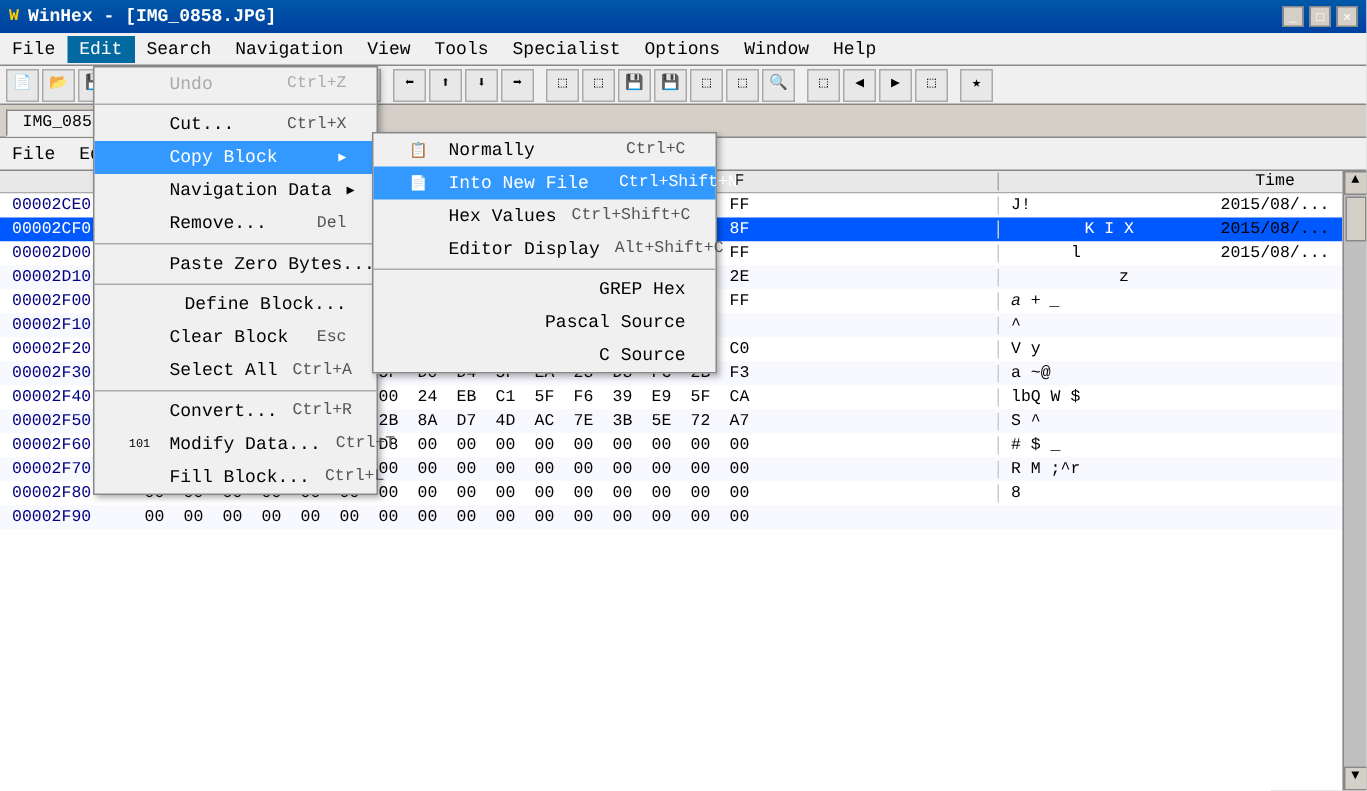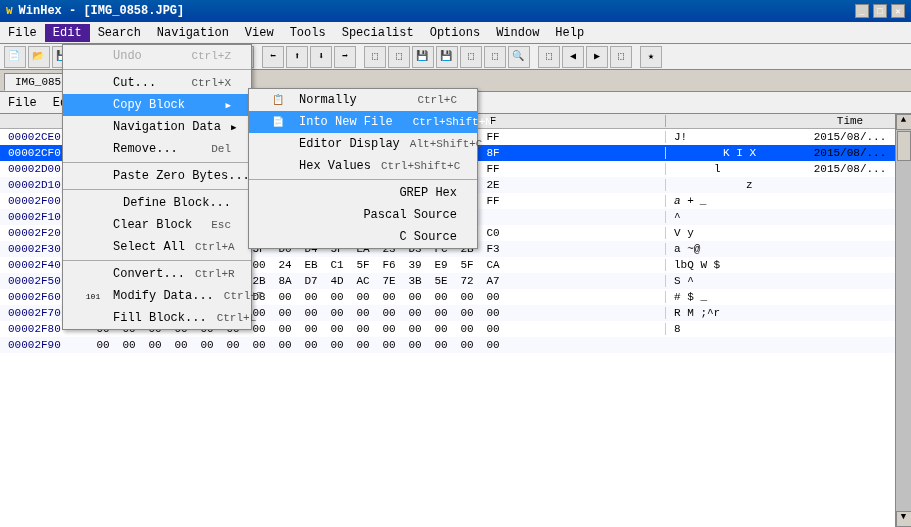--- a/index.html
+++ b/index.html
@@ -32,21 +32,21 @@
       border-bottom: 1px solid #888;
       display: flex;
       align-items: center;
       height: 22px;
       font-size: 12px;
     }
     .menu-item {
       padding: 2px 8px;
       cursor: pointer;
     }
-    .menu-item.open { background: #4c1d95; color: white; }
+    .menu-item.open { background: #0369a1; color: white; }
 
     
     #toolbar {
       background: #f0f0f0;
       border-bottom: 1px solid #888;
       display: flex;
       align-items: center;
       height: 26px;
       padding: 2px 4px;
       gap: 2px;
@@ -750,28 +750,28 @@
   </div>
   <div class="menu-entry highlighted-blue">
     <div class="menu-entry-icon-area">
       <span style="font-size:10px;">📄</span>
     </div>
     <span>Into New File</span>
     <span class="shortcut" style="color:white;">Ctrl+Shift+N</span>
   </div>
   <div class="menu-entry">
     <div class="menu-entry-icon-area"></div>
+    <span>Hex Values</span>
+    <span class="shortcut">Ctrl+Shift+C</span>
+  </div>
+  <div class="menu-entry">
+    <div class="menu-entry-icon-area"></div>
     <span>Editor Display</span>
     <span class="shortcut">Alt+Shift+C</span>
   </div>
-  <div class="menu-entry">
-    <div class="menu-entry-icon-area"></div>
-    <span>Hex Values</span>
-    <span class="shortcut">Ctrl+Shift+C</span>
-  </div>
   <div class="menu-separator"></div>
   <div class="menu-entry">
     <div class="menu-entry-icon-area"></div>
     <span>GREP Hex</span>
   </div>
   <div class="menu-entry">
     <div class="menu-entry-icon-area"></div>
     <span>Pascal Source</span>
   </div>
   <div class="menu-entry">

